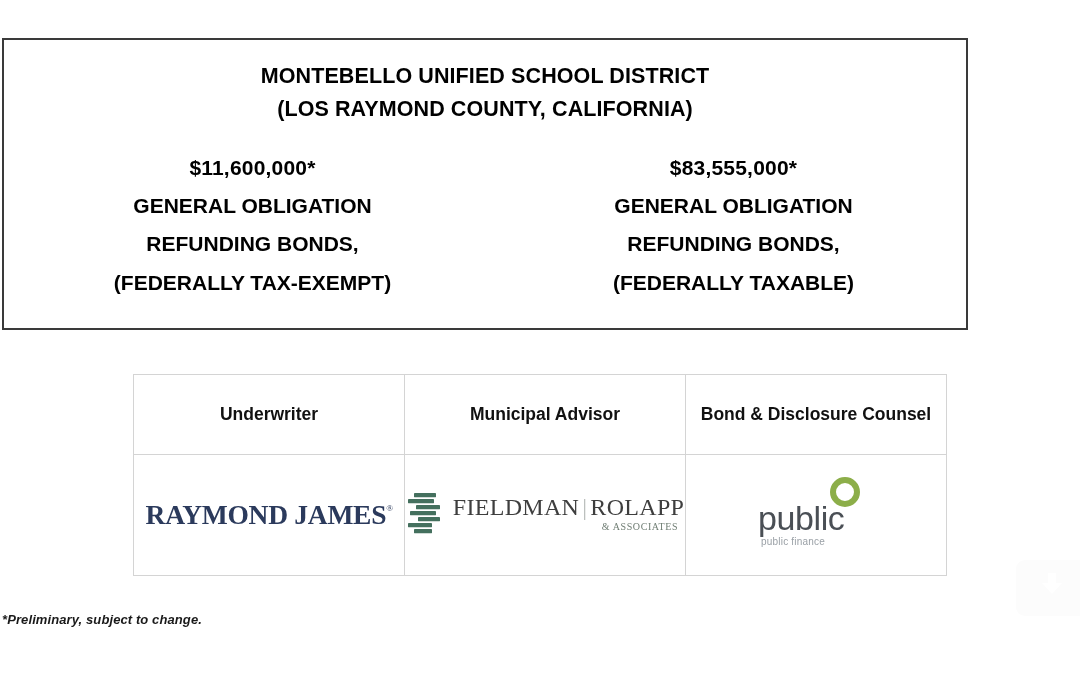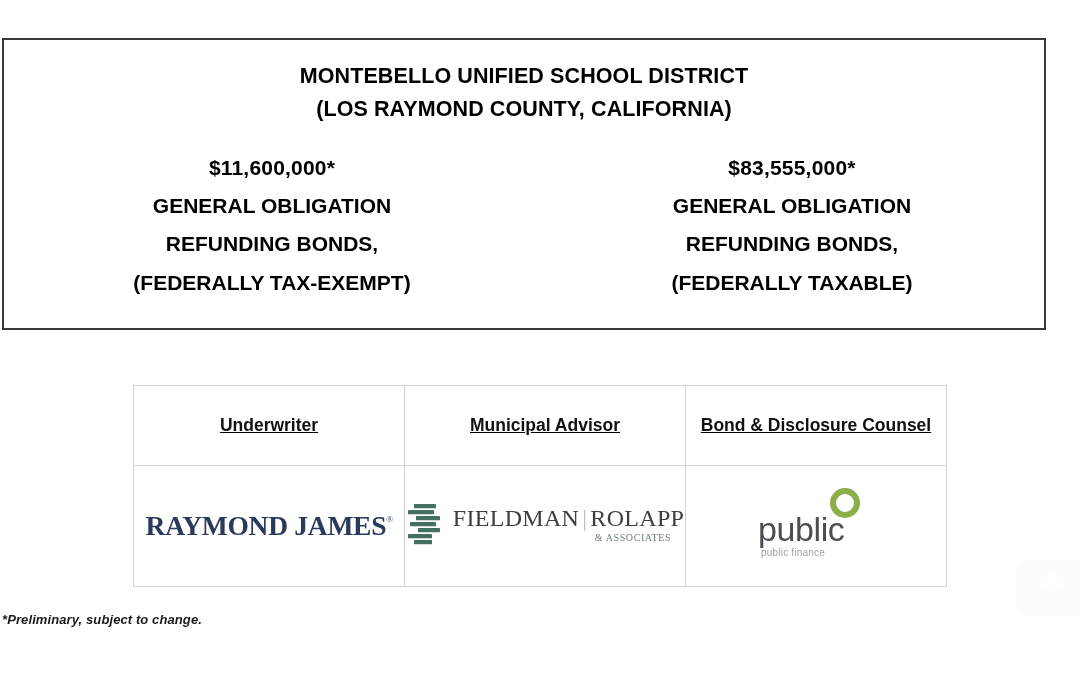--- a/index.html
+++ b/index.html
@@ -15,21 +15,21 @@
     font-family: "Liberation Sans", sans-serif;
     color: #000000;
     -webkit-font-smoothing: antialiased;
   }
 
   
   #headline-box {
     position: absolute;
     left: 2px;
     top: 38px;
-    width: 1044px;
+    width: 966px;
     height: 292px;
     border: 2px solid #3a3a3a;
     box-sizing: border-box;
     background: #ffffff;
   }
   #district-title {
     text-align: center;
     font-weight: bold;
     font-size: 21.5px;
     letter-spacing: .1px;
@@ -49,25 +49,24 @@
     font-size: 21px;
     line-height: 1.82;
     padding-left: 16px;
   }
   .issue-col .amount { letter-spacing: .2px; }
 
   
   #professionals-table {
     position: absolute;
     left: 133px;
-    top: 385px;
+    top: 374px;
     width: 810px;
     border-collapse: collapse;
     table-layout: fixed;
-    text-decoration: underline;
   }
   #professionals-table td, #professionals-table th {
     border: 1px solid #d4d4d4;
     padding: 0;
     margin: 0;
   }
   .col-underwriter { width: 270px; }
   .col-advisor { width: 280px; }
   .col-counsel { width: 260px; }
 
@@ -136,21 +135,21 @@
     padding: 0 3px;
   }
   #fieldman-wordmark .assoc {
     display: block;
     font-family: "Liberation Serif", serif;
     font-size: 10px;
     letter-spacing: .6px;
     color: #6f7d73;
     text-align: right;
     margin-top: 3px;
-    padding-right: 13px;
+    padding-right: 6px;
   }
 
   
   #orrick-logo {
     position: relative;
     display: inline-block;
     width: 128px;
     height: 76px;
     text-align: left;
   }

